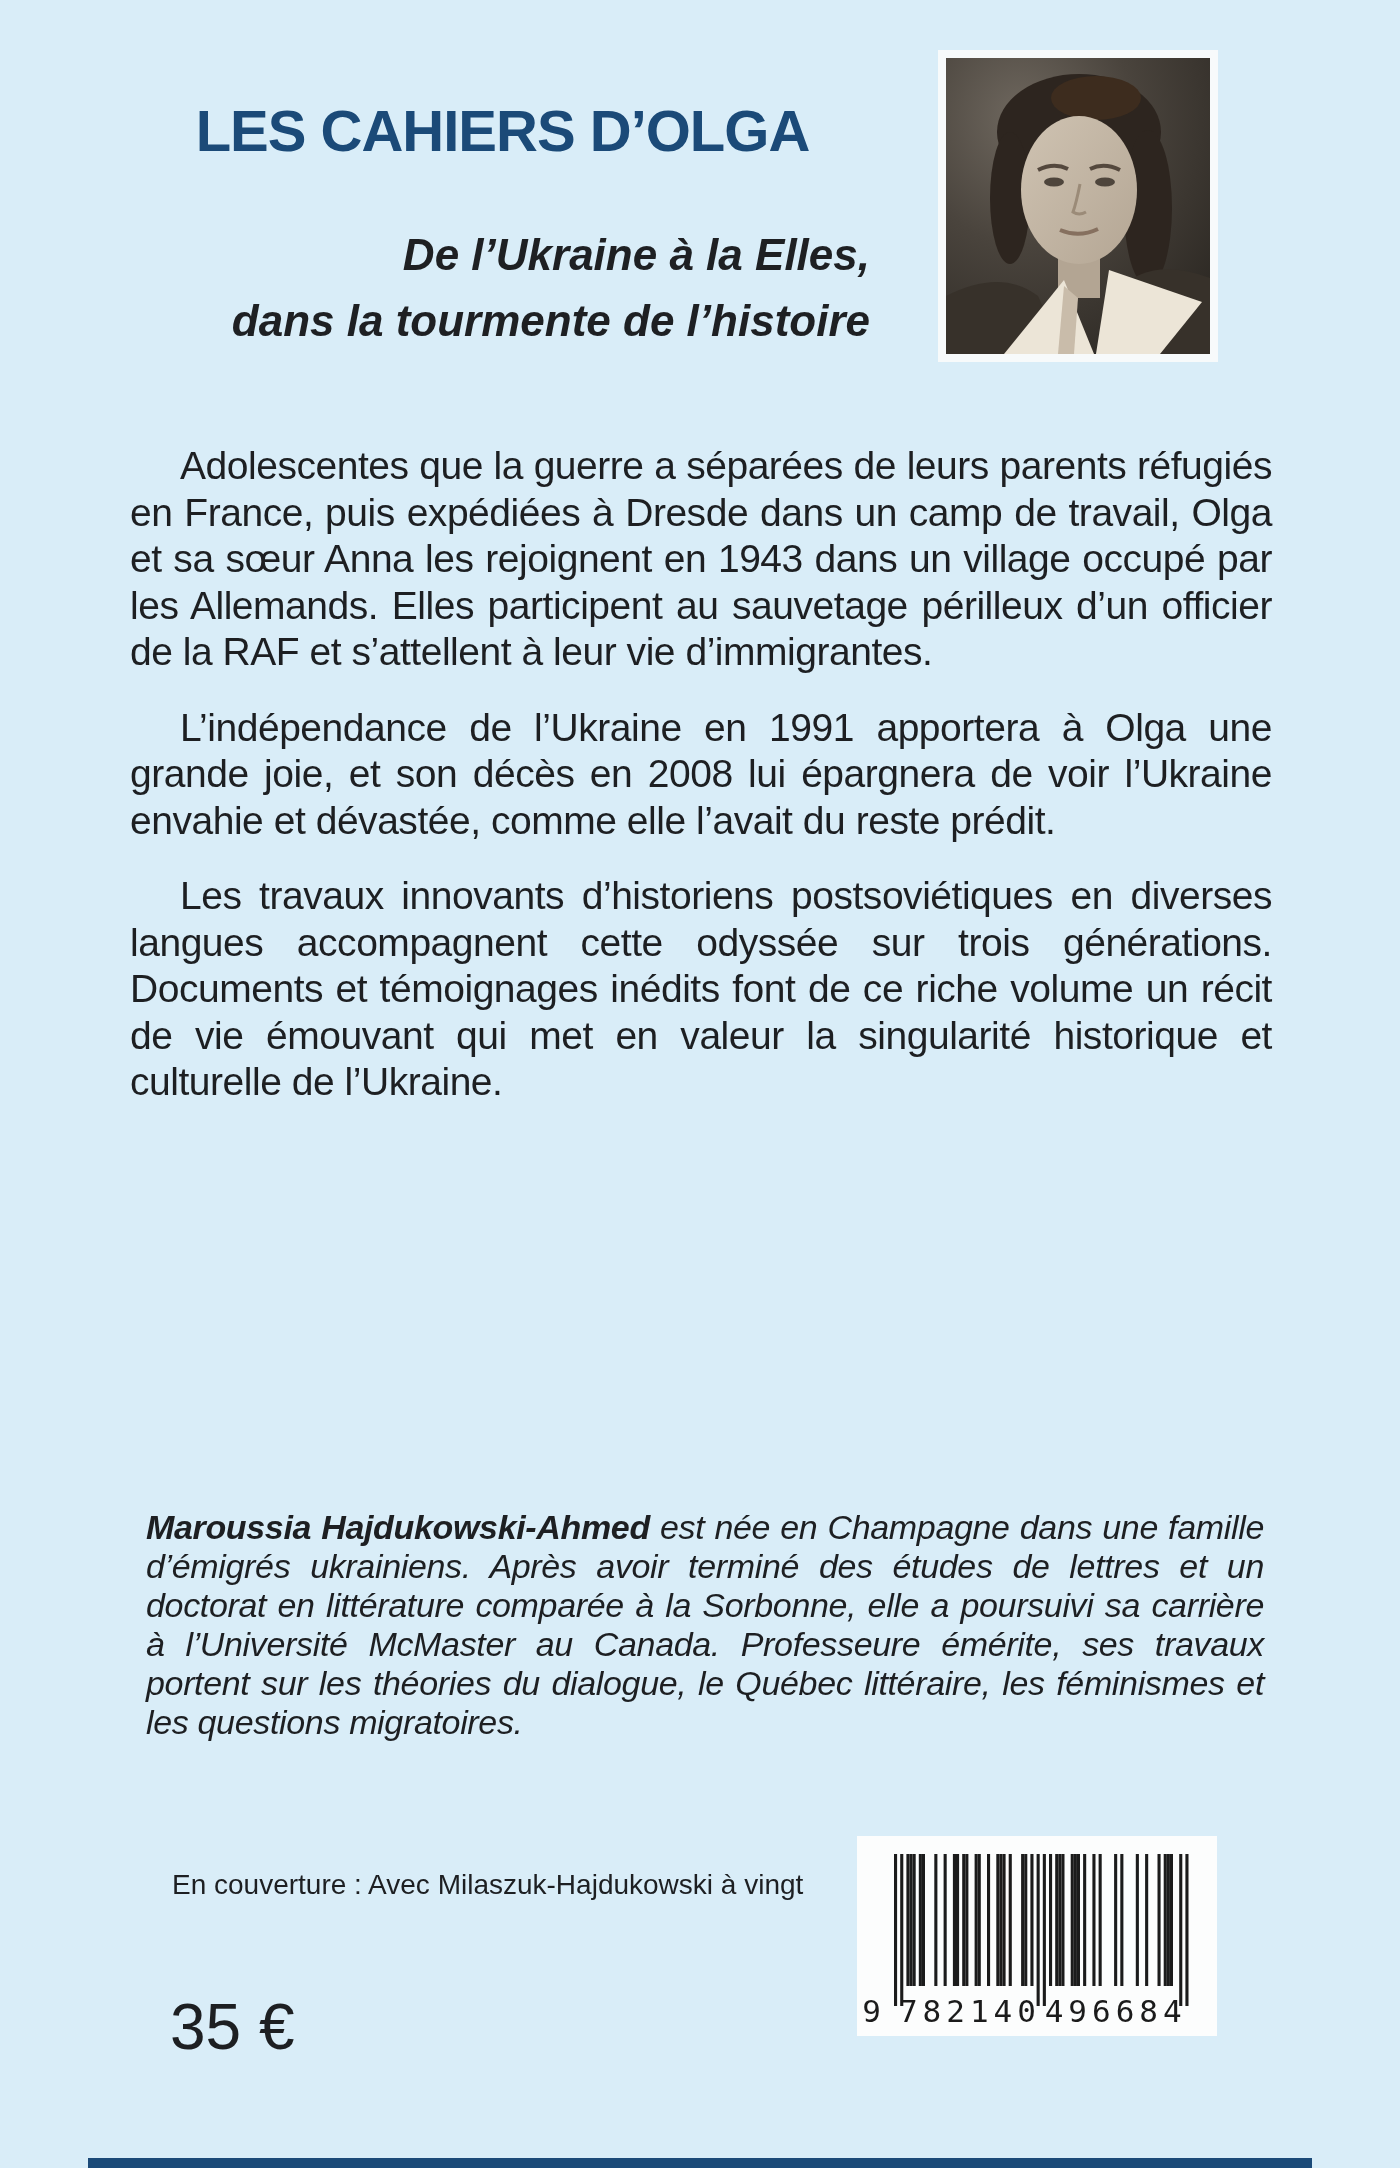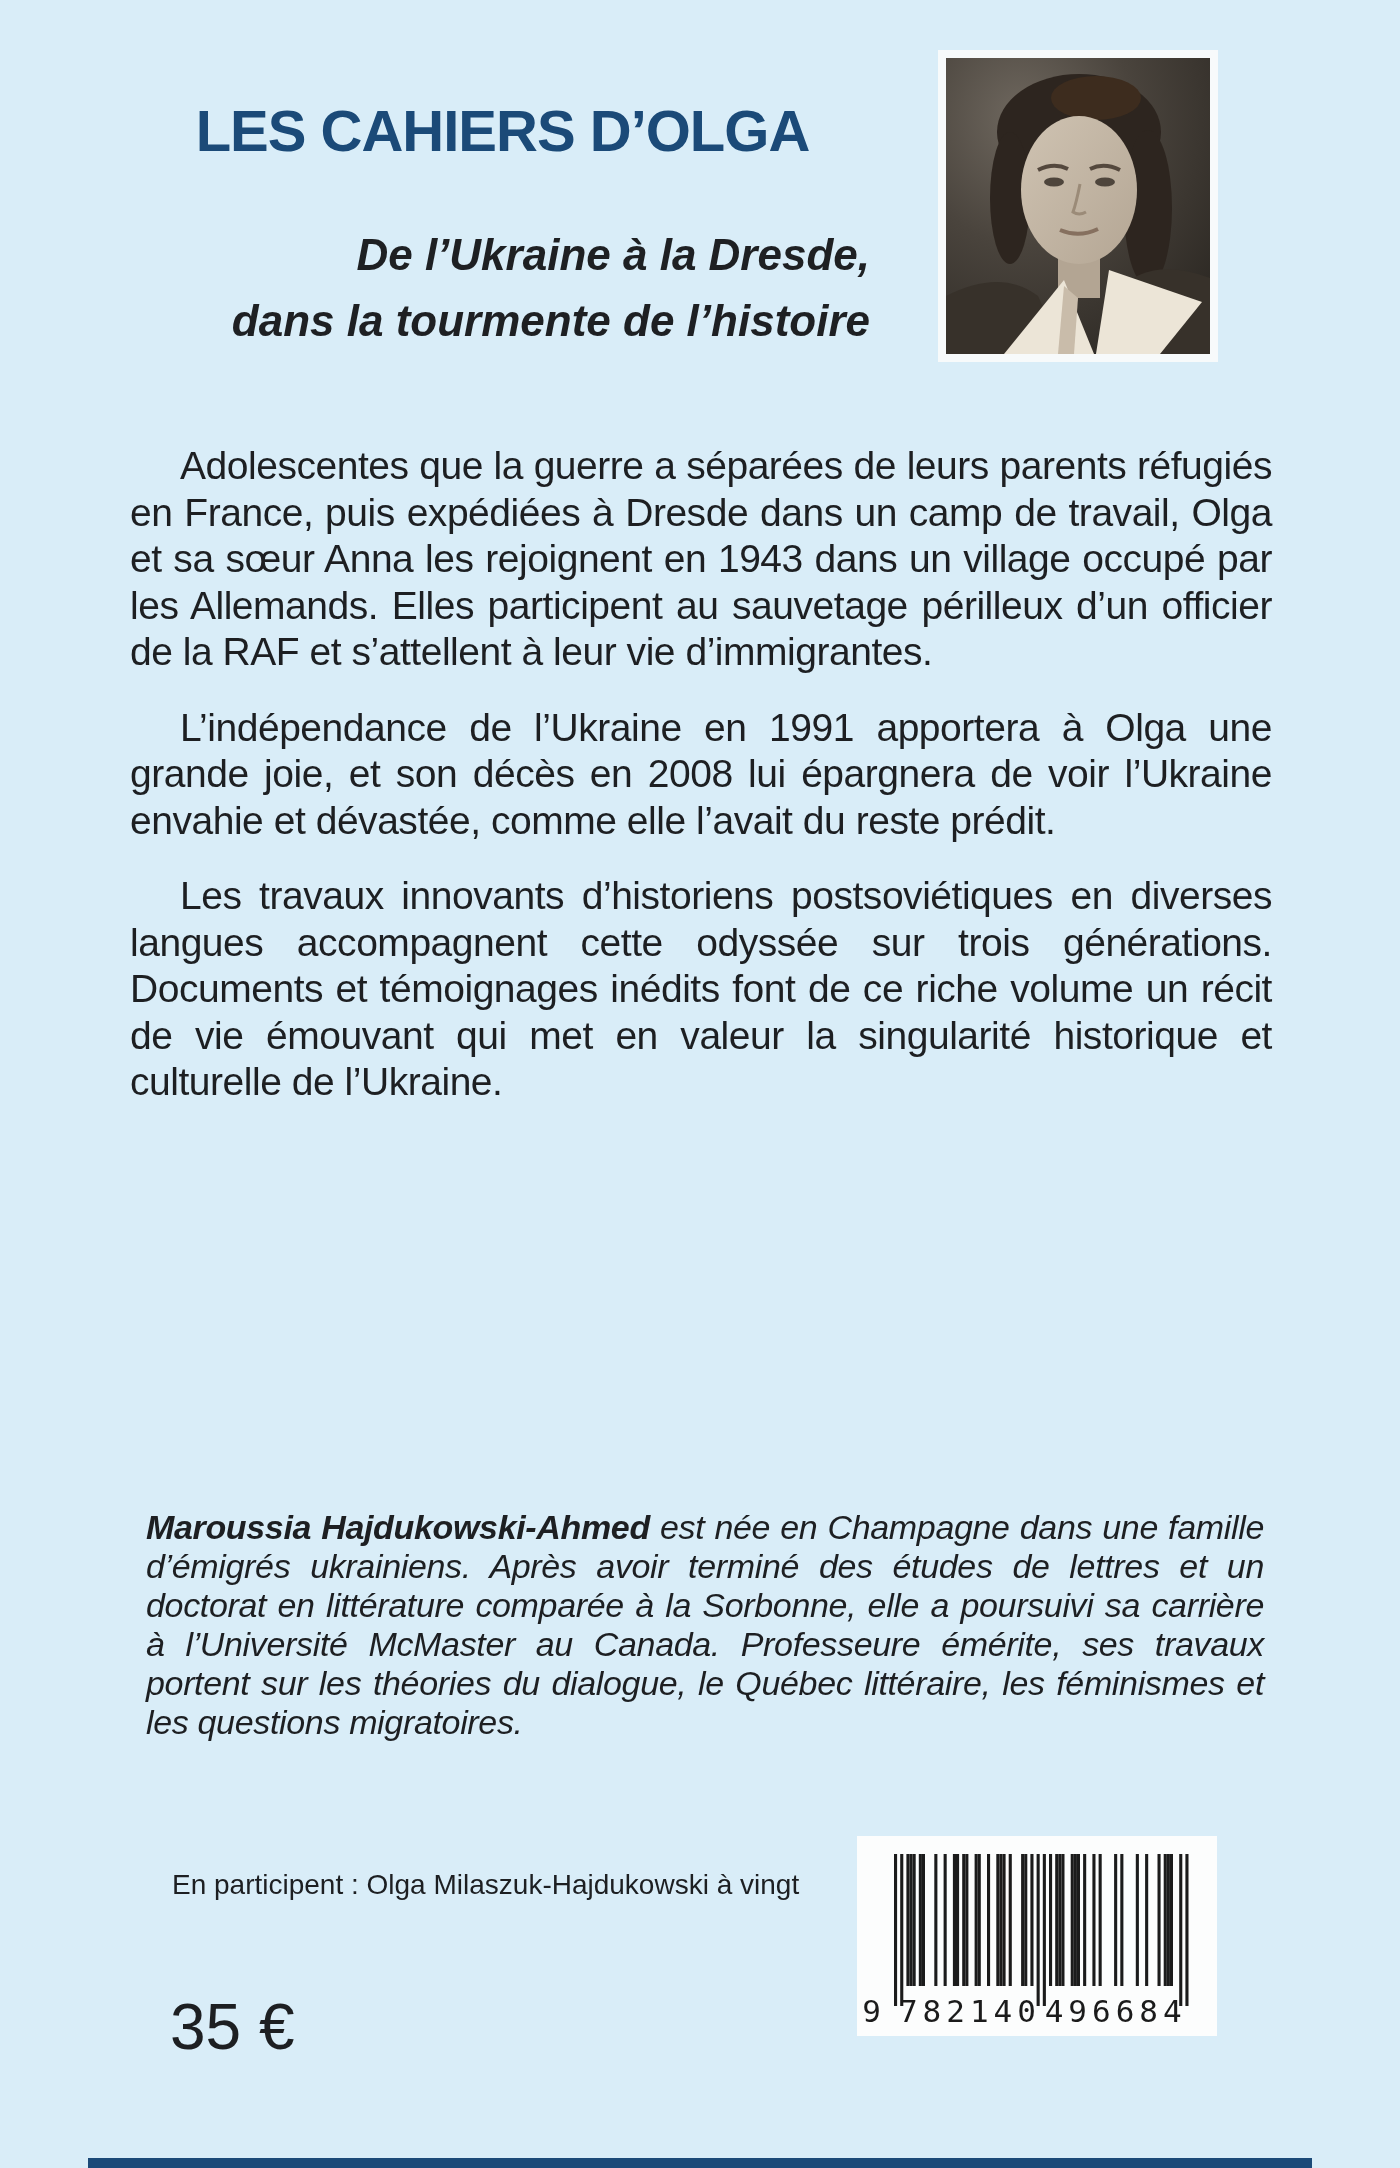--- a/index.html
+++ b/index.html
@@ -68,21 +68,21 @@
 </style>
 </head>
 <body>
 
 <div class="page" style="--bg: #d9edf8; --navy: #1b4a78; --text: #1d1f22; --panel: #fcfdfd;">
 
   <div class="title-block">
     <div class="book-title">LES CAHIERS D’OLGA</div>
   </div>
   <div class="subtitle-block">
-    <div>De l’Ukraine à la Dresde,</div>
+    <div>De l’Ukraine à la Elles,</div>
     <div>dans la tourmente de l’histoire</div>
   </div>
 
   <div class="photo-frame">
     <svg viewBox="0 0 264 296" aria-hidden="true">
       <defs>
         <radialGradient id="bgGrad" cx="28%" cy="20%" r="95%">
           <stop offset="0%" stop-color="#6e675e"></stop>
           <stop offset="45%" stop-color="#4a443d"></stop>
           <stop offset="100%" stop-color="#2c2823"></stop>
@@ -126,21 +126,21 @@
     <p>Adolescentes que la guerre a séparées de leurs parents réfugiés en France, puis expédiées à Dresde dans un camp de travail, Olga et sa sœur Anna les rejoignent en 1943 dans un village occupé par les Allemands. Elles participent au sauvetage périlleux d’un officier de la RAF et s’attellent à leur vie d’immigrantes.</p>
     <p>L’indépendance de l’Ukraine en 1991 apportera à Olga une grande joie, et son décès en 2008 lui épargnera de voir l’Ukraine envahie et dévastée, comme elle l’avait du reste prédit.</p>
     <p>Les travaux innovants d’historiens postsoviétiques en diverses langues accompagnent cette odyssée sur trois générations. Documents et témoignages inédits font de ce riche volume un récit de vie émouvant qui met en valeur la singularité historique et culturelle de l’Ukraine.</p>
   </div>
 
   <div class="bio">
     <span class="author-name">Maroussia Hajdukowski-Ahmed</span><span> est née en Champagne dans une famille d’émigrés ukrainiens. Après avoir terminé des études de lettres et un doctorat en littérature comparée à la Sorbonne, elle a poursuivi sa carrière à l’Université McMaster au Canada. Professeure émérite, ses travaux portent sur les théories du dialogue, le Québec littéraire, les féminismes et les questions migratoires.</span>
   </div>
 
   <div class="cover-credit">
-    <div>En participent : Olga Milaszuk-Hajdukowski à vingt</div>
+    <div>En couverture : Avec Milaszuk-Hajdukowski à vingt</div>
   </div>
 
   <div class="price">35 €</div>
 
   <div class="barcode-panel">
     <svg id="barcode-svg" viewBox="0 0 360 200" aria-hidden="true">
         <rect x="37.0" y="18" width="3.1" height="152" fill="#1b1b1b"></rect>
         <rect x="43.2" y="18" width="3.1" height="152" fill="#1b1b1b"></rect>
         <rect x="49.4" y="18" width="3.1" height="132" fill="#1b1b1b"></rect>
         <rect x="52.5" y="18" width="3.1" height="132" fill="#1b1b1b"></rect>

